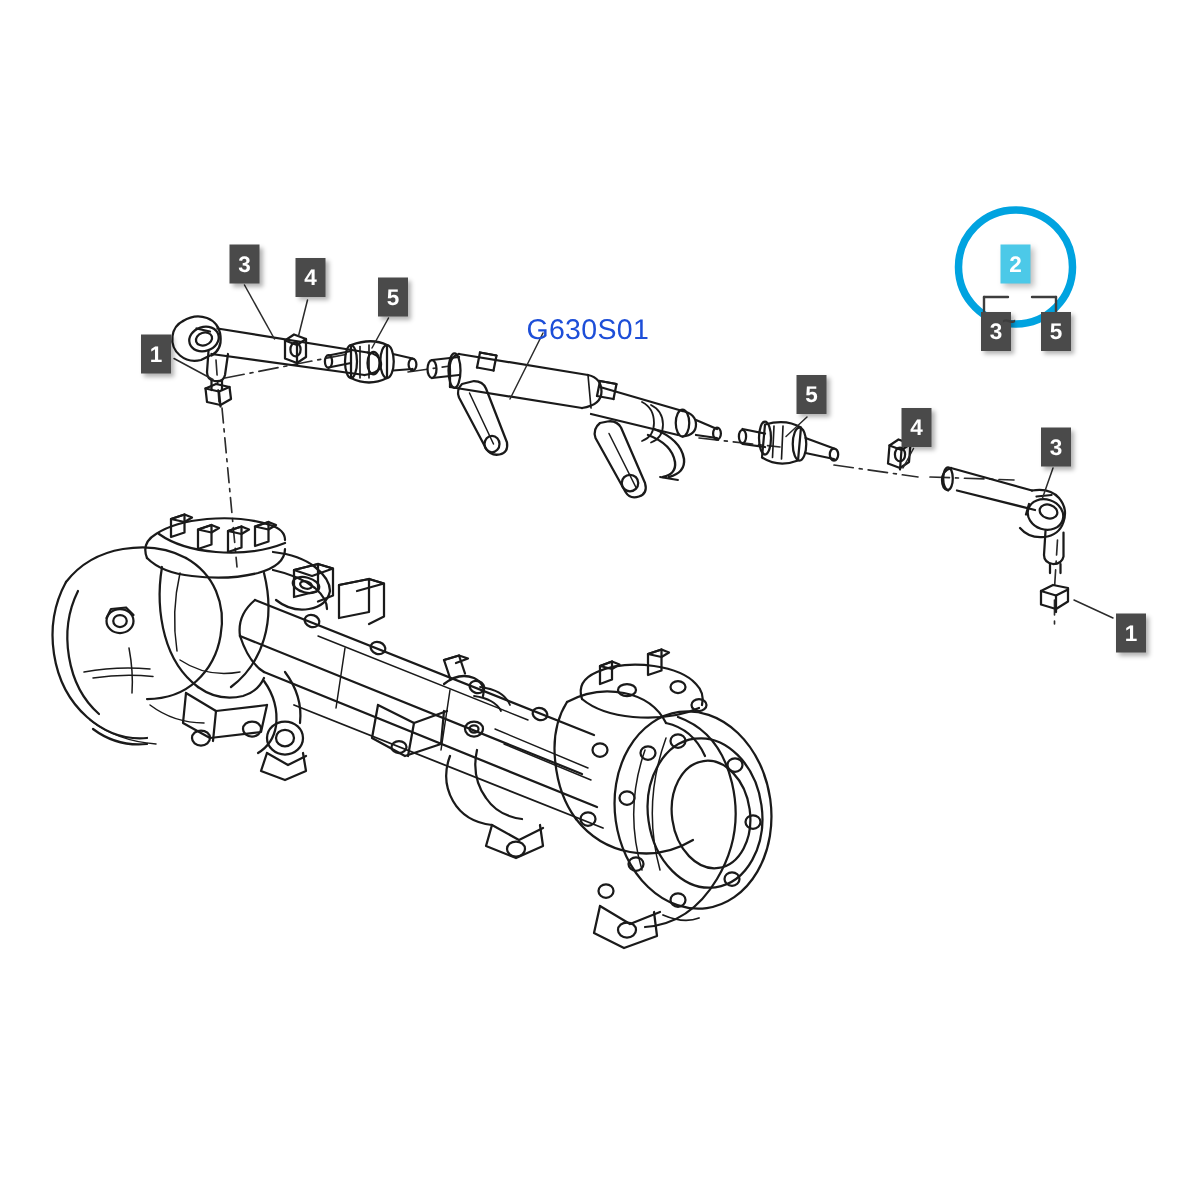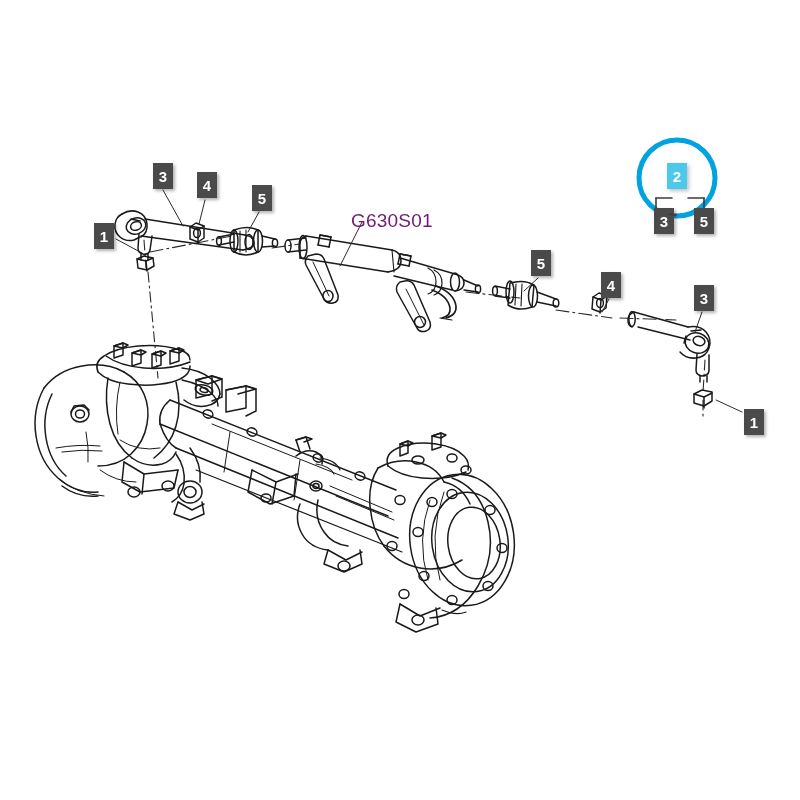--- a/index.html
+++ b/index.html
@@ -8,21 +8,21 @@
        font-family:"Liberation Sans","DejaVu Sans",sans-serif;}
   #stage{position:relative;width:800px;height:800px;background:#ffffff;}
   #art{position:absolute;left:0;top:0;width:800px;height:800px;}
 
   .badge{position:absolute;width:20px;height:26px;
          display:flex;align-items:center;justify-content:center;
          font-size:15px;font-weight:bold;color:#ffffff;
          background:#4a4a4a;box-shadow:2px 2px 3px rgba(0,0,0,0.30);
          letter-spacing:0;line-height:1;user-select:none;}
   .badge.cyan{background:#4cc9e8;box-shadow:2px 2px 4px rgba(0,0,0,0.25);}
-  .part-label{position:absolute;font-size:19px;color:#701a75;
+  .part-label{position:absolute;font-size:19px;color:#1d4ed8;
               white-space:nowrap;letter-spacing:0.2px;}
   .tilde{position:absolute;font-size:16px;color:#3d3d3d;font-weight:bold;}
 </style>
 </head>
 <body>
 
 <div id="stage">
 
   <svg id="art" viewBox="0 0 800 800" xmlns="http://www.w3.org/2000/svg">
 

